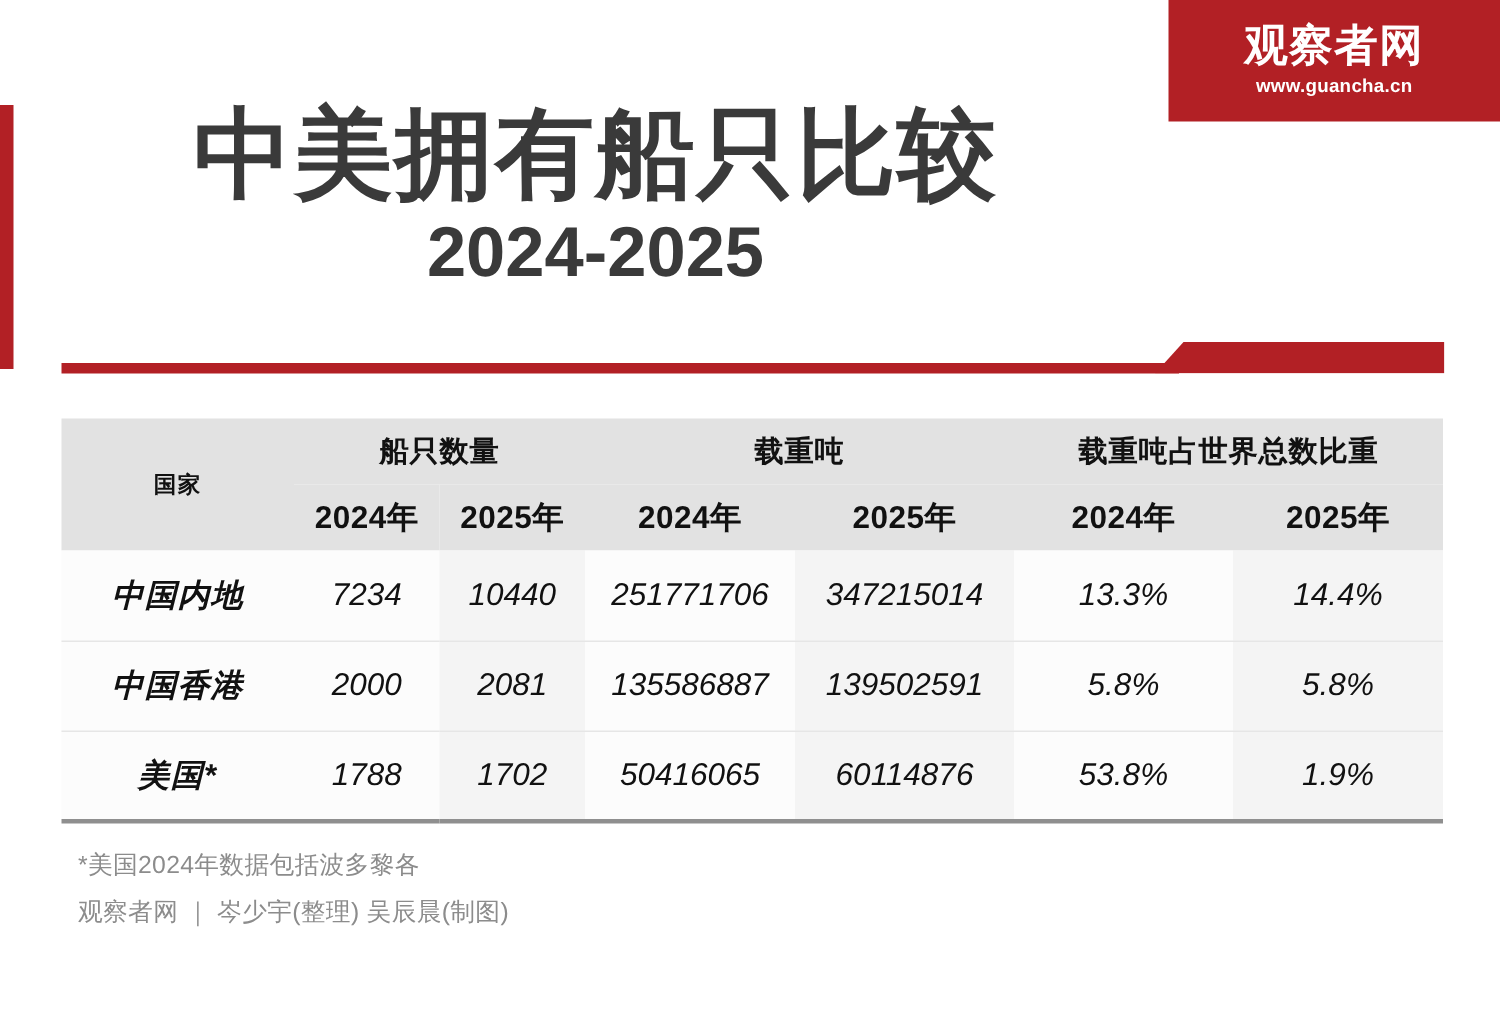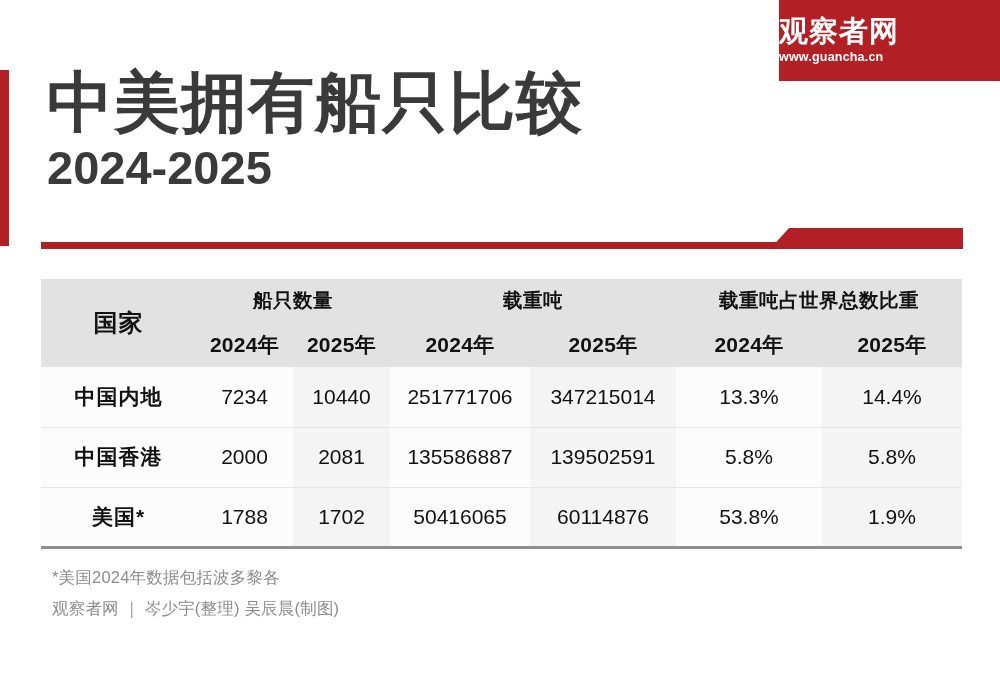--- a/index.html
+++ b/index.html
@@ -18,21 +18,21 @@
   
   .logo-block {
     position: absolute;
     top: 0;
     left: 779px;
     width: 221px;
     height: 81px;
     background: #b22025;
     display: flex;
     flex-direction: column;
-    align-items: flex-start;
+    align-items: center;
     justify-content: center;
   }
   .logo-cn {
     color: #ffffff;
     font-size: 29px;
     font-weight: 700;
     letter-spacing: 1px;
     line-height: 1;
   }
   .logo-url {
@@ -53,20 +53,21 @@
     height: 176px;
     background: #b22025;
   }
 
   
   .title-wrap {
     position: absolute;
     left: 47px;
     top: 68px;
     width: 700px;
+    text-align: center;
   }
   .main-title {
     font-size: 66px;
     font-weight: 800;
     color: #3a3a3a;
     line-height: 1.04;
     letter-spacing: 1px;
     white-space: nowrap;
   }
   .sub-title {
@@ -119,40 +120,41 @@
 
   thead tr { background: #e2e2e2; }
   thead th {
     font-weight: 700;
     color: #111111;
     text-align: center;
     padding: 0;
     border: none;
   }
   th.country-head {
-    font-size: 24px;
+    font-size: 15px;
     vertical-align: middle;
     letter-spacing: 1px;
   }
   th.group-head {
     font-size: 19.5px;
     height: 42px;
     vertical-align: middle;
     letter-spacing: 0.5px;
     padding-bottom: 2px;
   }
   th.year-head {
     font-size: 21px;
     height: 44px;
     vertical-align: middle;
     letter-spacing: 0.3px;
   }
 
   tbody tr {
     height: 60px;
+    font-style: italic;
   }
   tbody td {
     text-align: center;
     color: #111111;
     font-size: 21px;
     border-bottom: 1px solid #e6e6e6;
     background: #fcfcfc;
     padding: 0;
   }
   tbody tr:last-child td {

